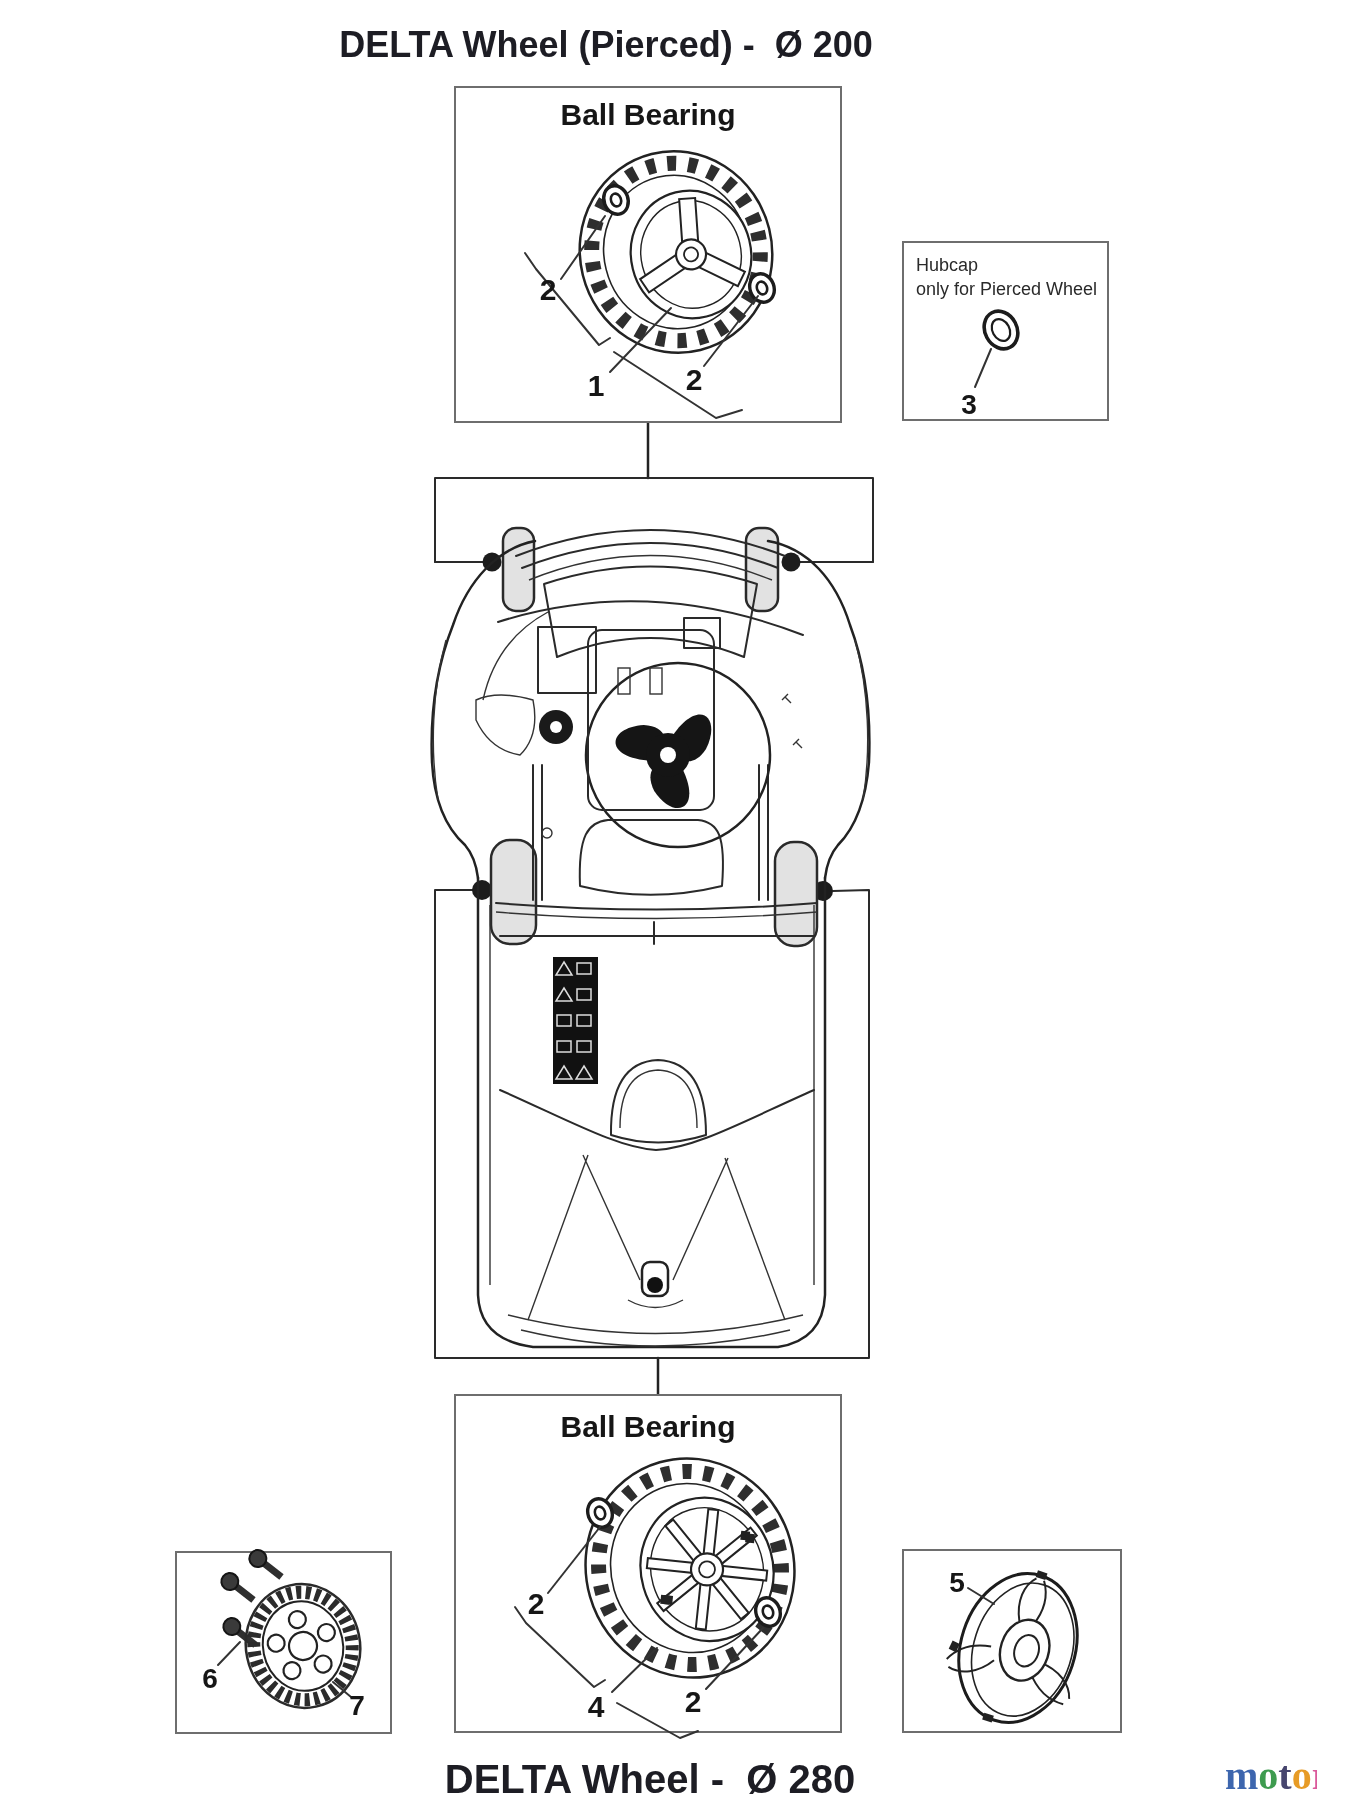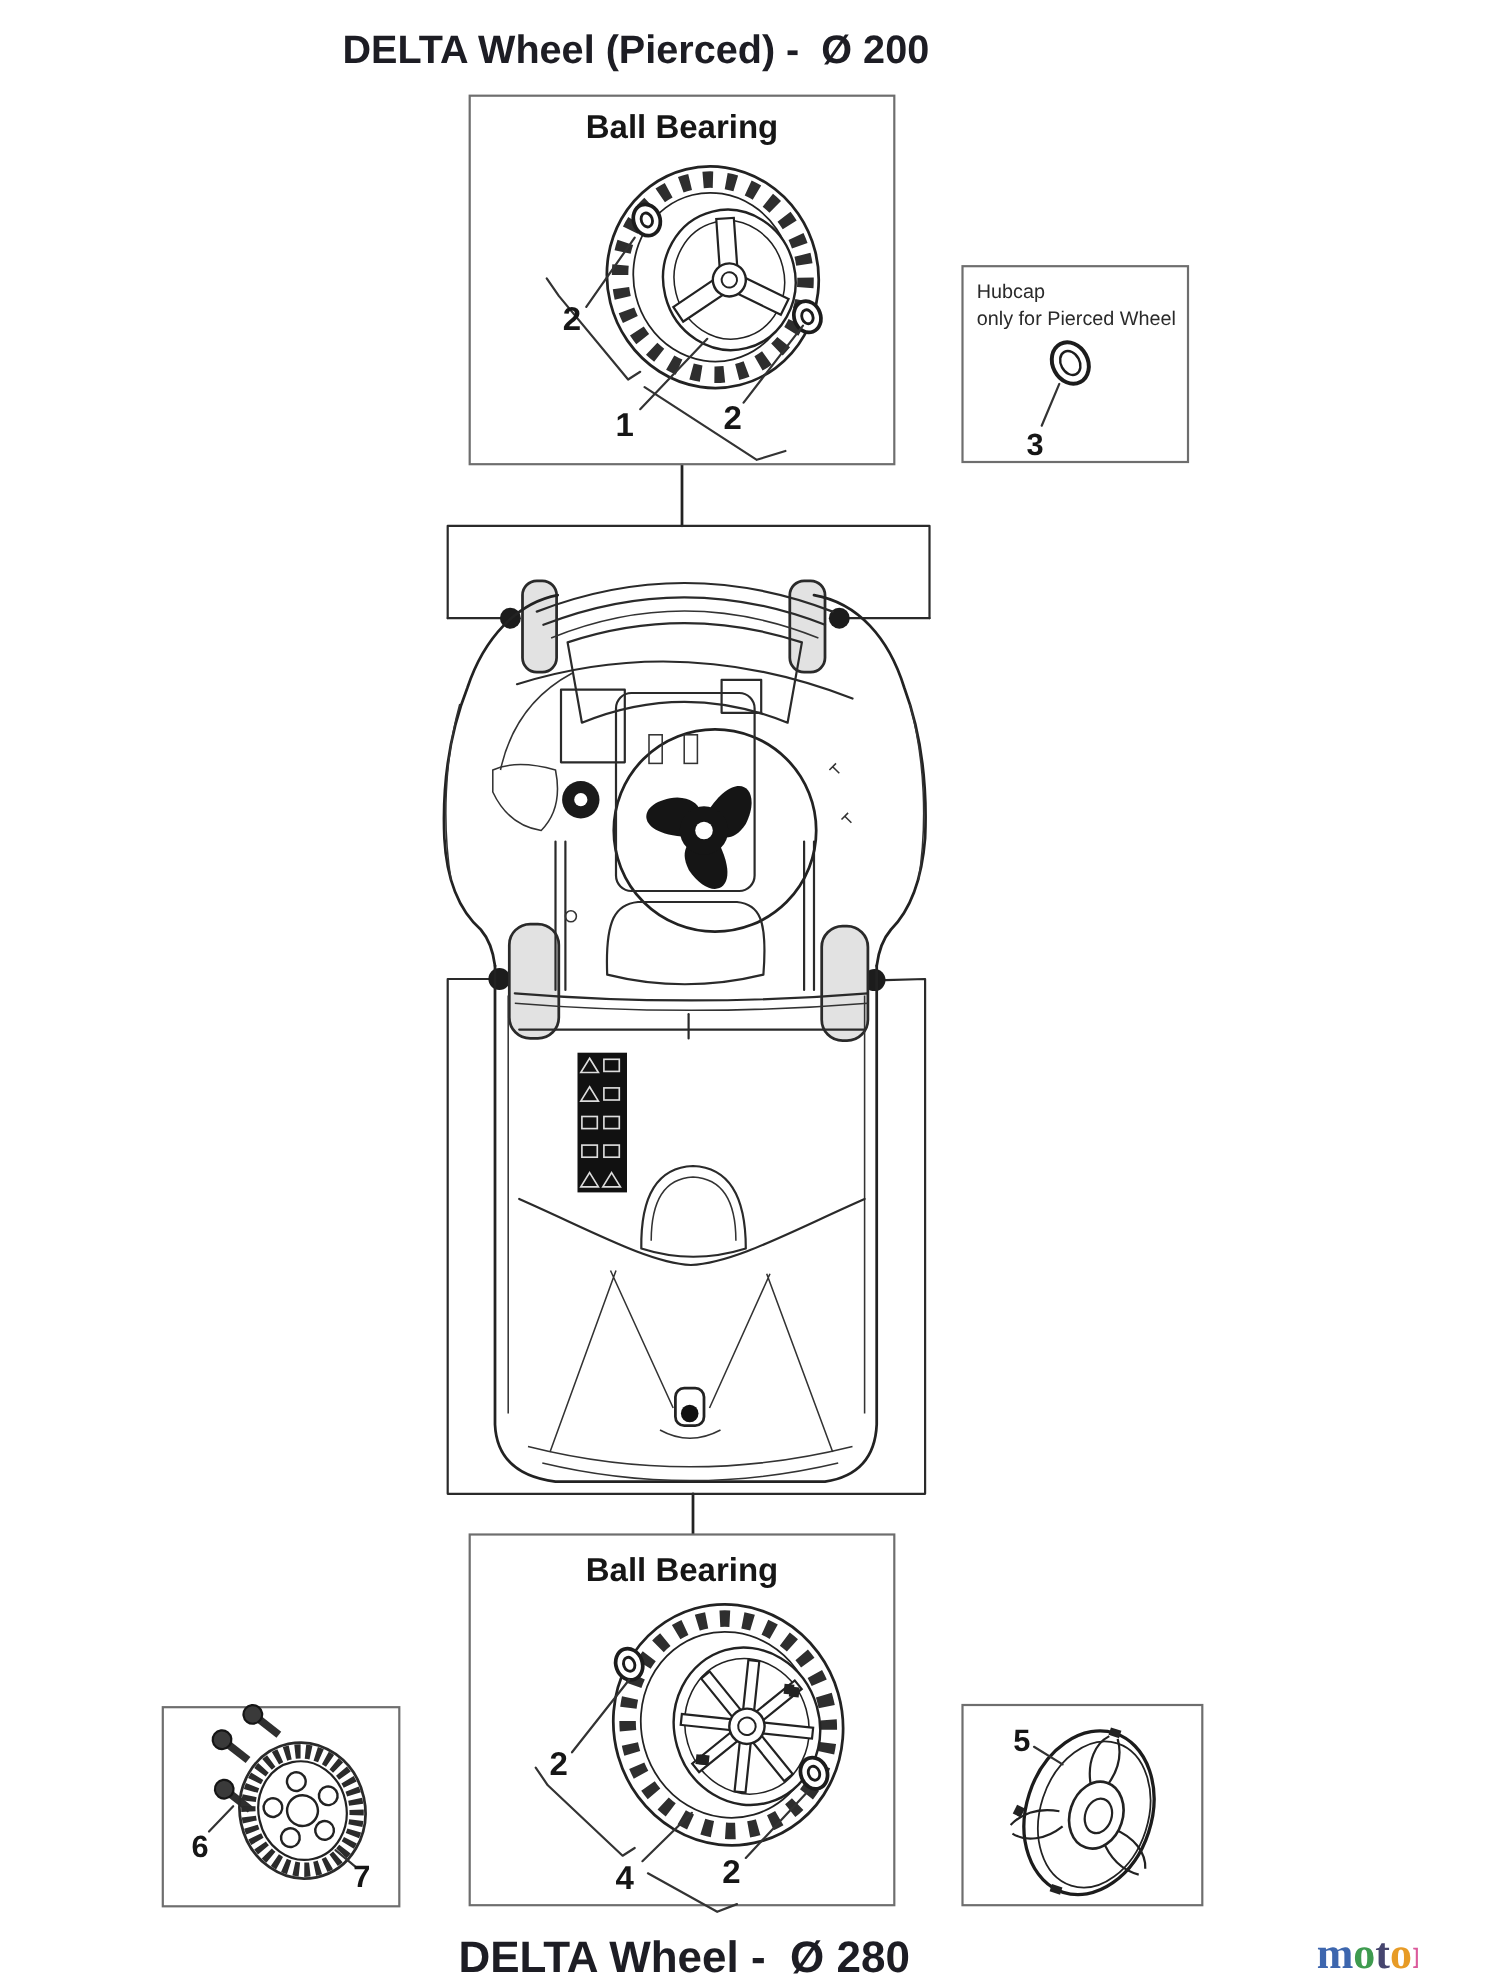--- a/index.html
+++ b/index.html
@@ -1,17 +1,17 @@
 <!DOCTYPE html>
 <html><head>
 <meta charset="utf-8">
 <style>
   html,body{margin:0;padding:0;background:#ffffff;}
   .stage{position:relative;width:1289px;height:1800px;background:#fff;overflow:hidden;
-         font-family:"Liberation Sans",sans-serif;}
+         font-family:"Liberation Sans",sans-serif;margin-left:28px;}
   svg{position:absolute;inset:0;}
   svg text{white-space:pre;}
   .ttl{font:600 36px "Liberation Sans",sans-serif;fill:#1d1d24;}
   .ttl2{font:600 40px "Liberation Sans",sans-serif;fill:#1d1d24;}
   .hdg{font:600 30px "Liberation Sans",sans-serif;fill:#161616;}
   .sm{font:400 18px "Liberation Sans",sans-serif;fill:#2a2a2a;}
   .num{font:700 30px "Liberation Sans",sans-serif;fill:#161616;}
   .num2{font:700 28px "Liberation Sans",sans-serif;fill:#161616;}
   .box{fill:#fff;stroke:#6e6e6e;stroke-width:2;}
   .ln{fill:none;stroke:#2a2a2a;stroke-width:2;stroke-linecap:round;stroke-linejoin:round;}

